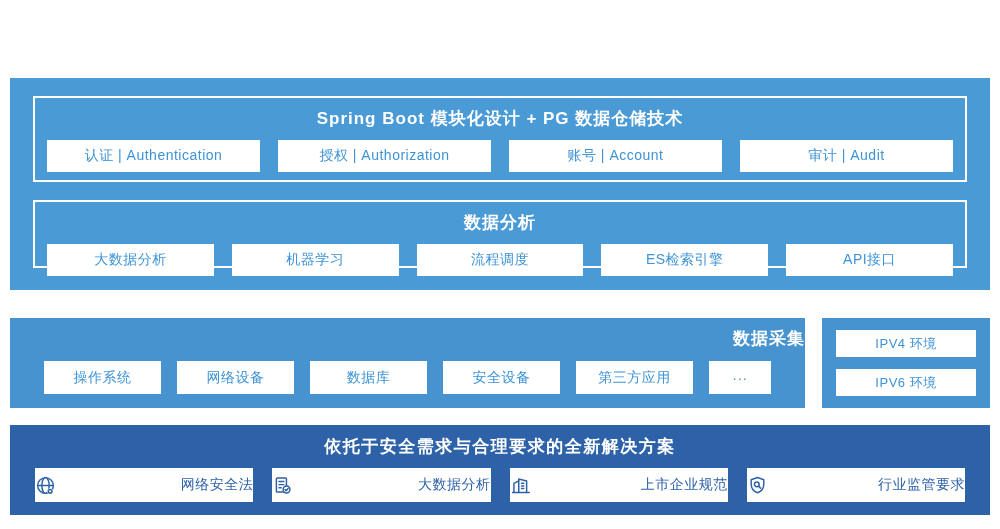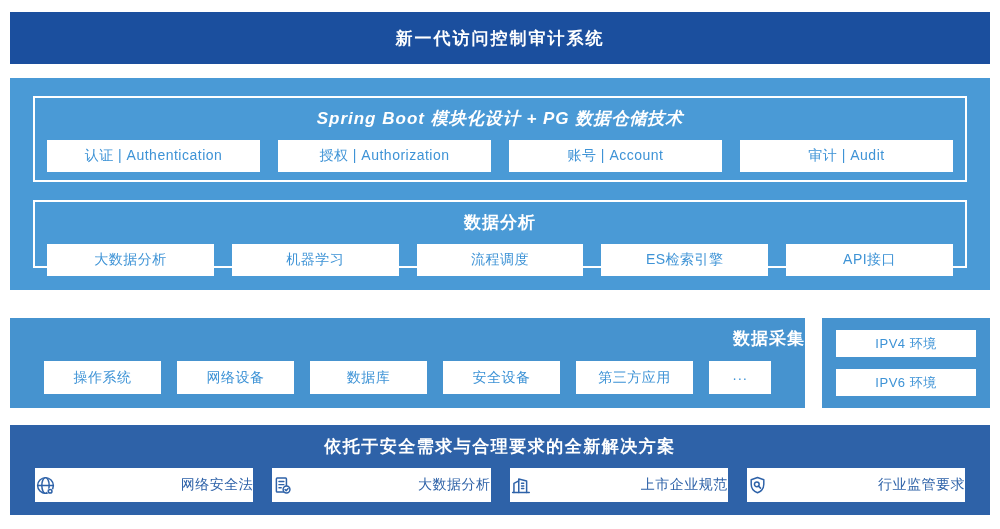--- a/index.html
+++ b/index.html
@@ -25,21 +25,21 @@
   .inner-frame {
     position: absolute; left: 23px; right: 23px;
     border: 2px solid #ffffff; display: flex; flex-direction: column;
   }
   .frame-a { top: 18px; height: 86px; }
   .frame-b { top: 122px; height: 68px; }
   .frame-title {
     color: #ffffff; font-weight: 700; font-size: 17px; text-align: center;
     letter-spacing: 1px; margin-top: 9px;
   }
-  .frame-title.italic { font-style: italic; }
+  .frame-title.italic { }
   .module-row {
     display: flex; gap: 18px; margin: 10px 12px 0 12px; flex: 0 0 auto;
   }
   .module-box {
     flex: 1; height: 32px; background: #ffffff; color: #3E93D6;
     display: flex; align-items: center; justify-content: center;
     font-size: 14px; letter-spacing: 0.5px;
   }
 
   
@@ -85,23 +85,20 @@
     display: flex; align-items: center; justify-content: space-between;
     font-size: 14px; letter-spacing: 0.5px; gap: 10px;
   }
   .solution-box svg { display: block; }
 </style>
 </head>
 <body>
 
 <div class="canvas">
 
-  <div class="banner">
-    <span>新一代访问控制审计系统</span>
-  </div>
 
   <div class="main-section">
 
     <div class="inner-frame frame-a">
       <div class="frame-title italic">Spring Boot 模块化设计 + PG 数据仓储技术</div>
       <div class="module-row">
         <div class="module-box">认证 | Authentication</div>
         <div class="module-box">授权 | Authorization</div>
         <div class="module-box">账号 | Account</div>
         <div class="module-box">审计 | Audit</div>

